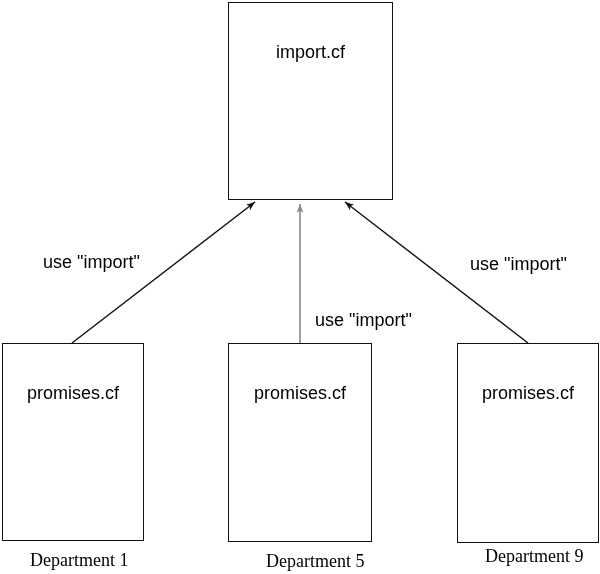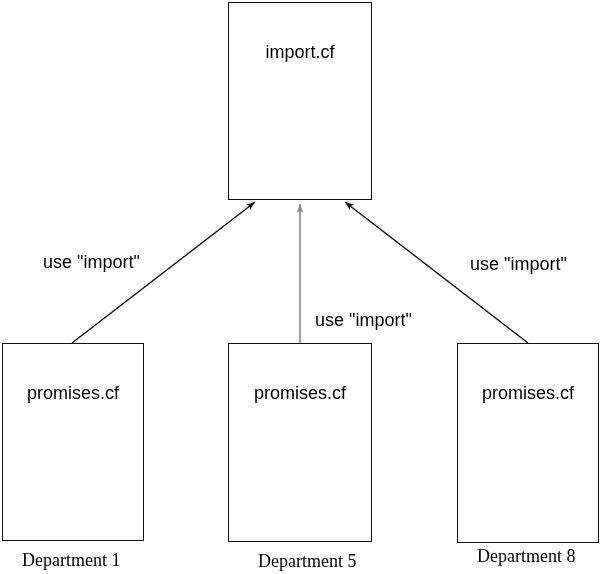--- a/index.html
+++ b/index.html
@@ -25,21 +25,21 @@
   }
   .node {
     position: absolute;
     border: 1px solid #111111;
     background: #ffffff;
     box-sizing: border-box;
   }
   .node-top {
     left: 228px;
     top: 2px;
-    width: 144px;
+    width: 165px;
     height: 198px;
     padding-left: 27px;
   }
   .node-b1 {
     left: 2px;
     top: 343px;
     width: 142px;
     height: 198px;
   }
   .node-b2 {
@@ -72,20 +72,21 @@
   }
   .edge-label-1 { left: 43px;  top: 253px; }
   .edge-label-2 { left: 315px; top: 311px; }
   .edge-label-3 { left: 470px; top: 255px; }
   .caption {
     position: absolute;
     font-family: "Liberation Serif", serif;
     font-size: 18px;
     line-height: 1;
     white-space: nowrap;
+    margin-left: 8px;
   }
   .caption-1 { left: 22px;  top: 551px; }
   .caption-2 { left: 258px; top: 552px; }
   .caption-3 { left: 477px; top: 547px; }
 </style>
 </head>
 <body>
 
 <div class="canvas">
 
@@ -118,15 +119,15 @@
   <div class="node node-b3">
     <span class="node-label">promises.cf</span>
   </div>
 
   <span class="edge-label edge-label-1">use "import"</span>
   <span class="edge-label edge-label-2">use "import"</span>
   <span class="edge-label edge-label-3">use "import"</span>
 
   <span class="caption caption-1">Department 1</span>
   <span class="caption caption-2">Department 5</span>
-  <span class="caption caption-3">Department 8</span>
+  <span class="caption caption-3">Department 9</span>
 
 </div>
 
 </body></html>

